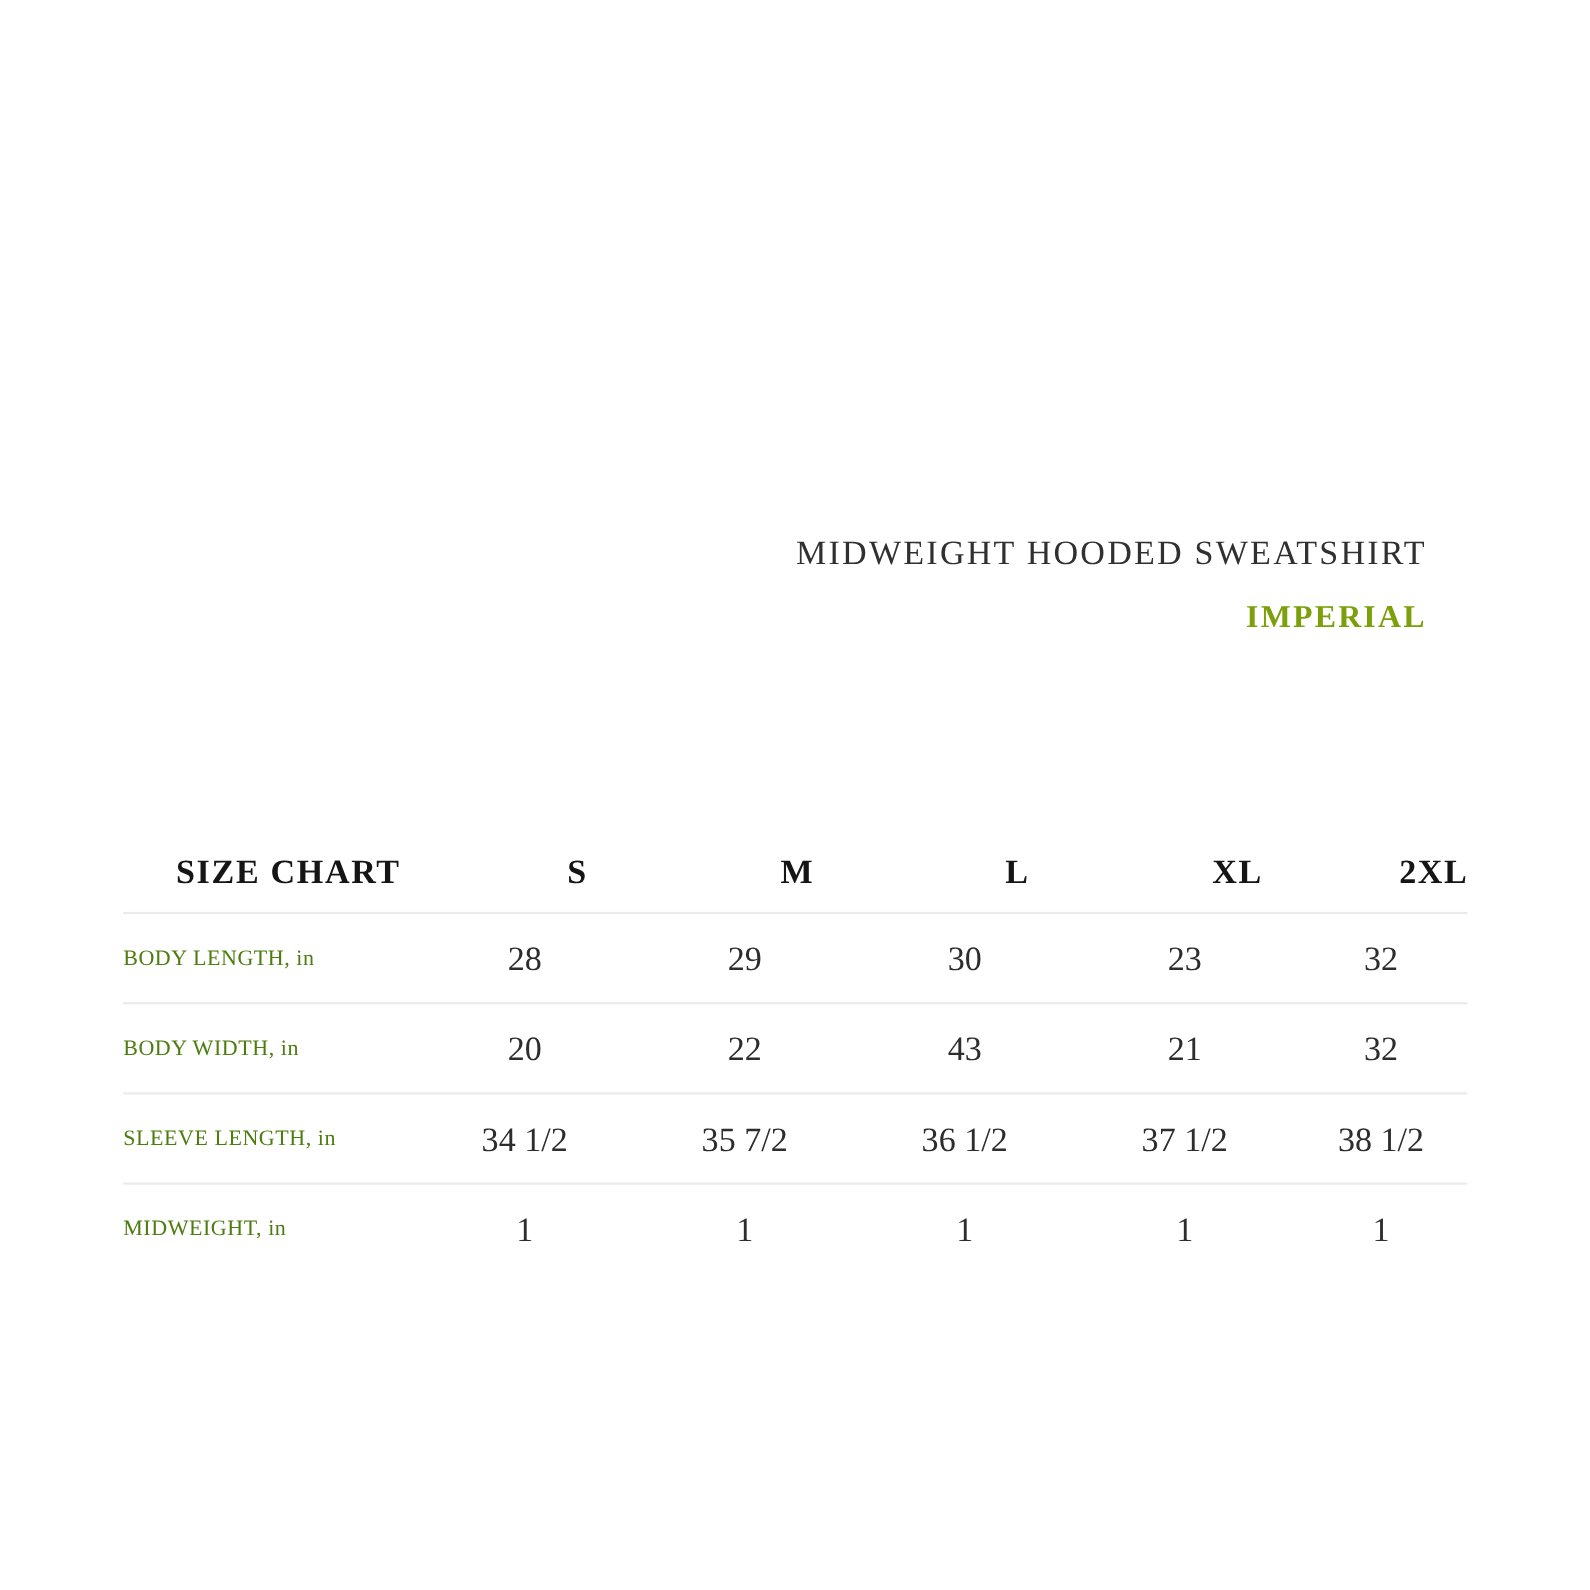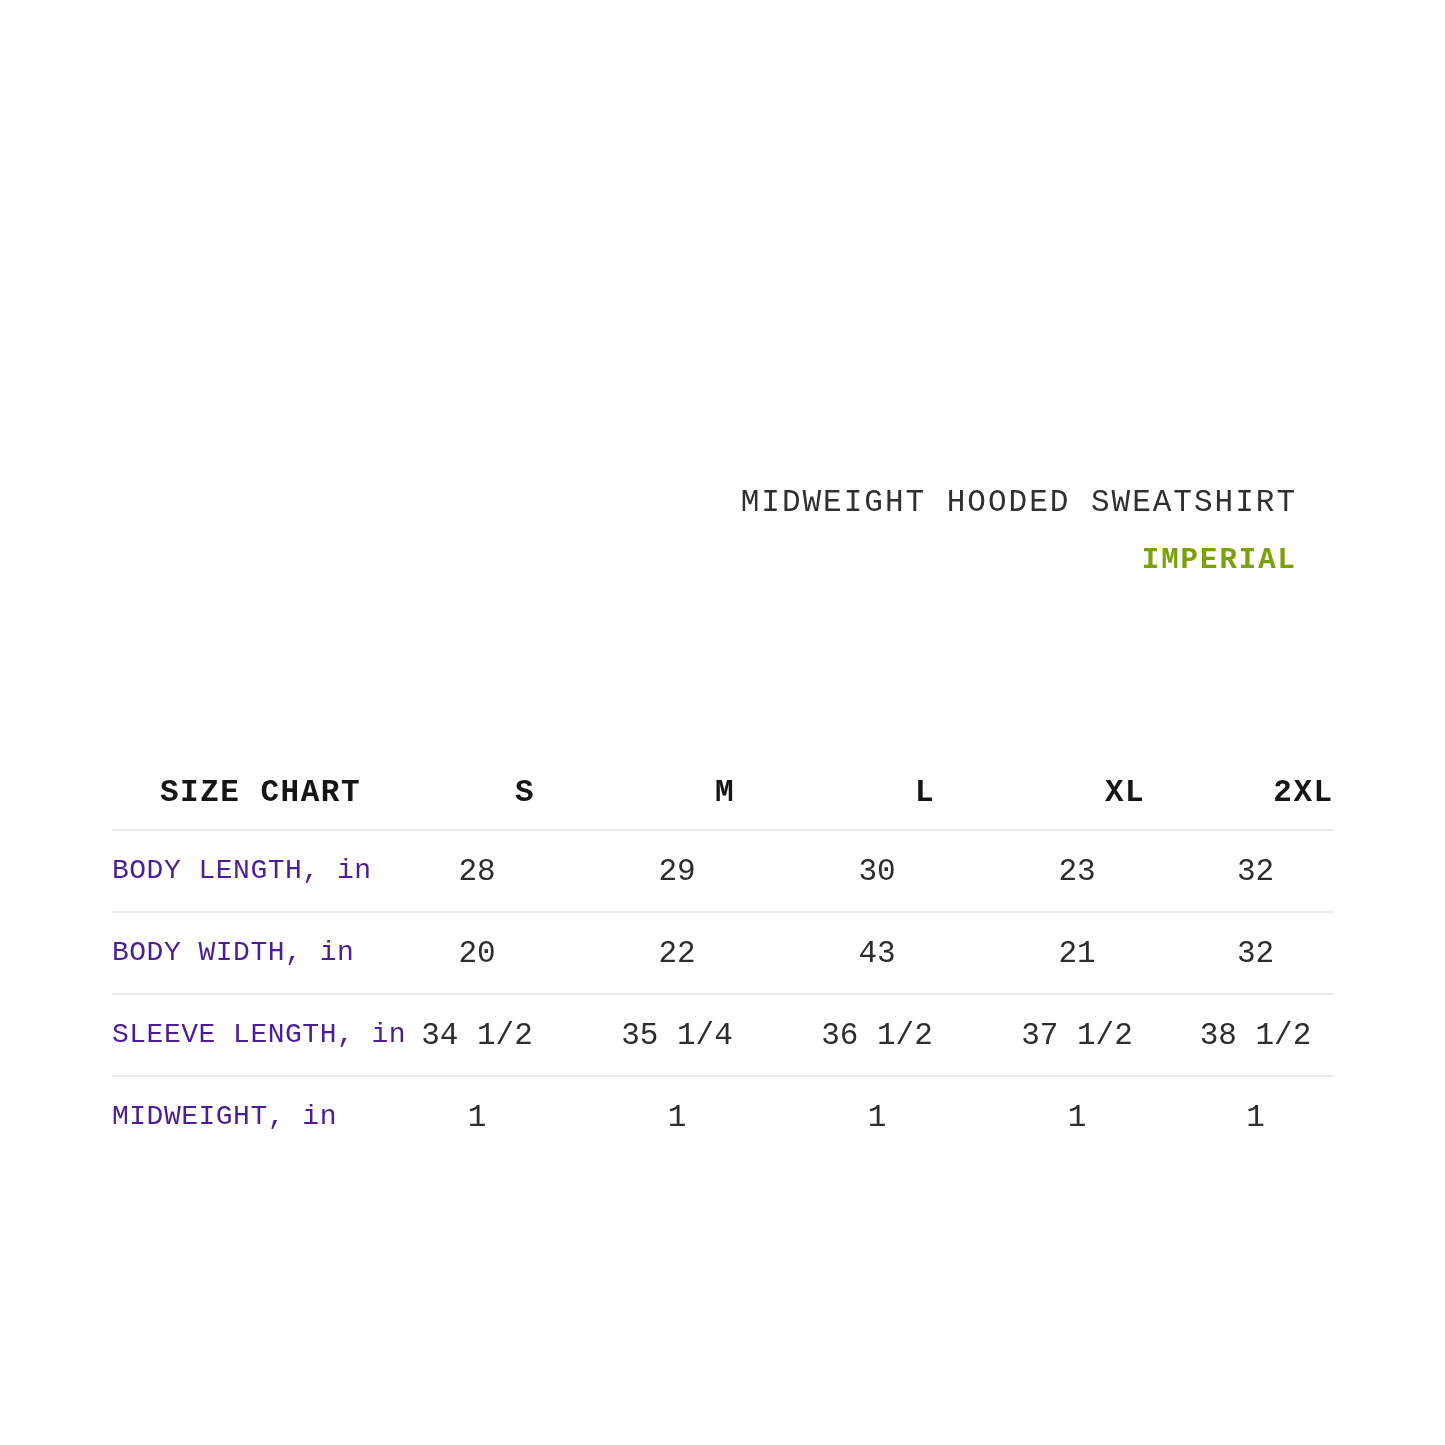--- a/index.html
+++ b/index.html
@@ -5,21 +5,21 @@
   html, body {
     margin: 0;
     padding: 0;
     background: #ffffff;
   }
   .page {
     position: relative;
     width: 1445px;
     height: 1445px;
     background: #ffffff;
-    font-family: Liberation Mono, monospace;
+    font-family: Liberation Serif, serif;
     overflow: hidden;
   }
 
   
   .header-block {
     position: absolute;
     top: 486px;
     right: 148px;
     text-align: right;
     white-space: nowrap;
@@ -64,22 +64,22 @@
   }
   .cell {
     text-align: center;
     font-size: 31px;
     color: #2d2d2d;
     line-height: 1;
     white-space: nowrap;
   }
   .cell.label {
     text-align: left;
-    font-size: 28px;
-    color: #4c1d95;
+    font-size: 20px;
+    color: #4d7c0f;
     letter-spacing: 0.5px;
   }
   .row.head .cell {
     font-weight: 700;
     color: #151515;
     letter-spacing: 1.5px;
   }
   .row.head .cell.label {
     font-size: 31px;
   }
@@ -119,21 +119,21 @@
       <div class="cell">20</div>
       <div class="cell">22</div>
       <div class="cell">43</div>
       <div class="cell">21</div>
       <div class="cell">32</div>
     </div>
 
     <div class="row">
       <div class="cell label">SLEEVE LENGTH, in</div>
       <div class="cell">34 1/2</div>
-      <div class="cell">35 1/4</div>
+      <div class="cell">35 7/2</div>
       <div class="cell">36 1/2</div>
       <div class="cell">37 1/2</div>
       <div class="cell">38 1/2</div>
     </div>
 
     <div class="row">
       <div class="cell label">MIDWEIGHT, in</div>
       <div class="cell">1</div>
       <div class="cell">1</div>
       <div class="cell">1</div>

